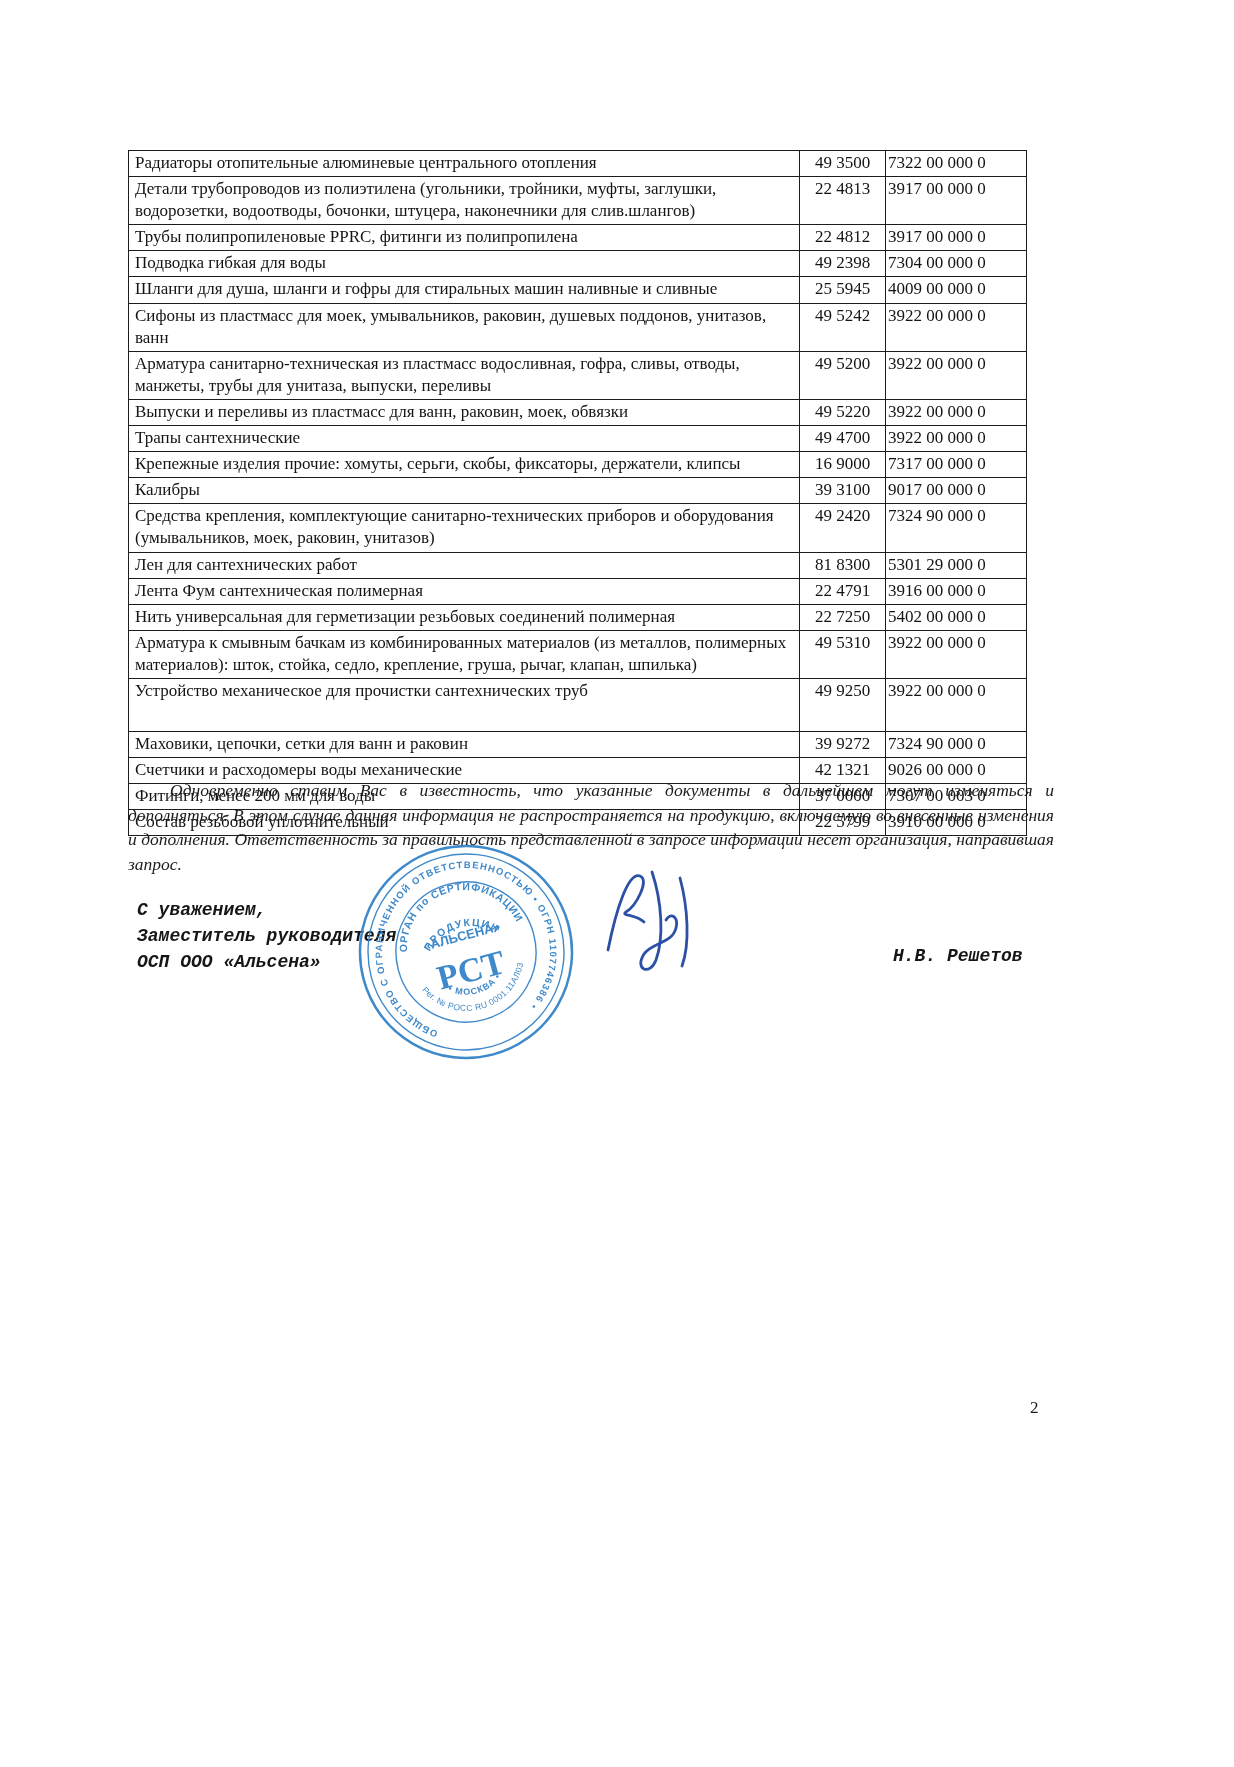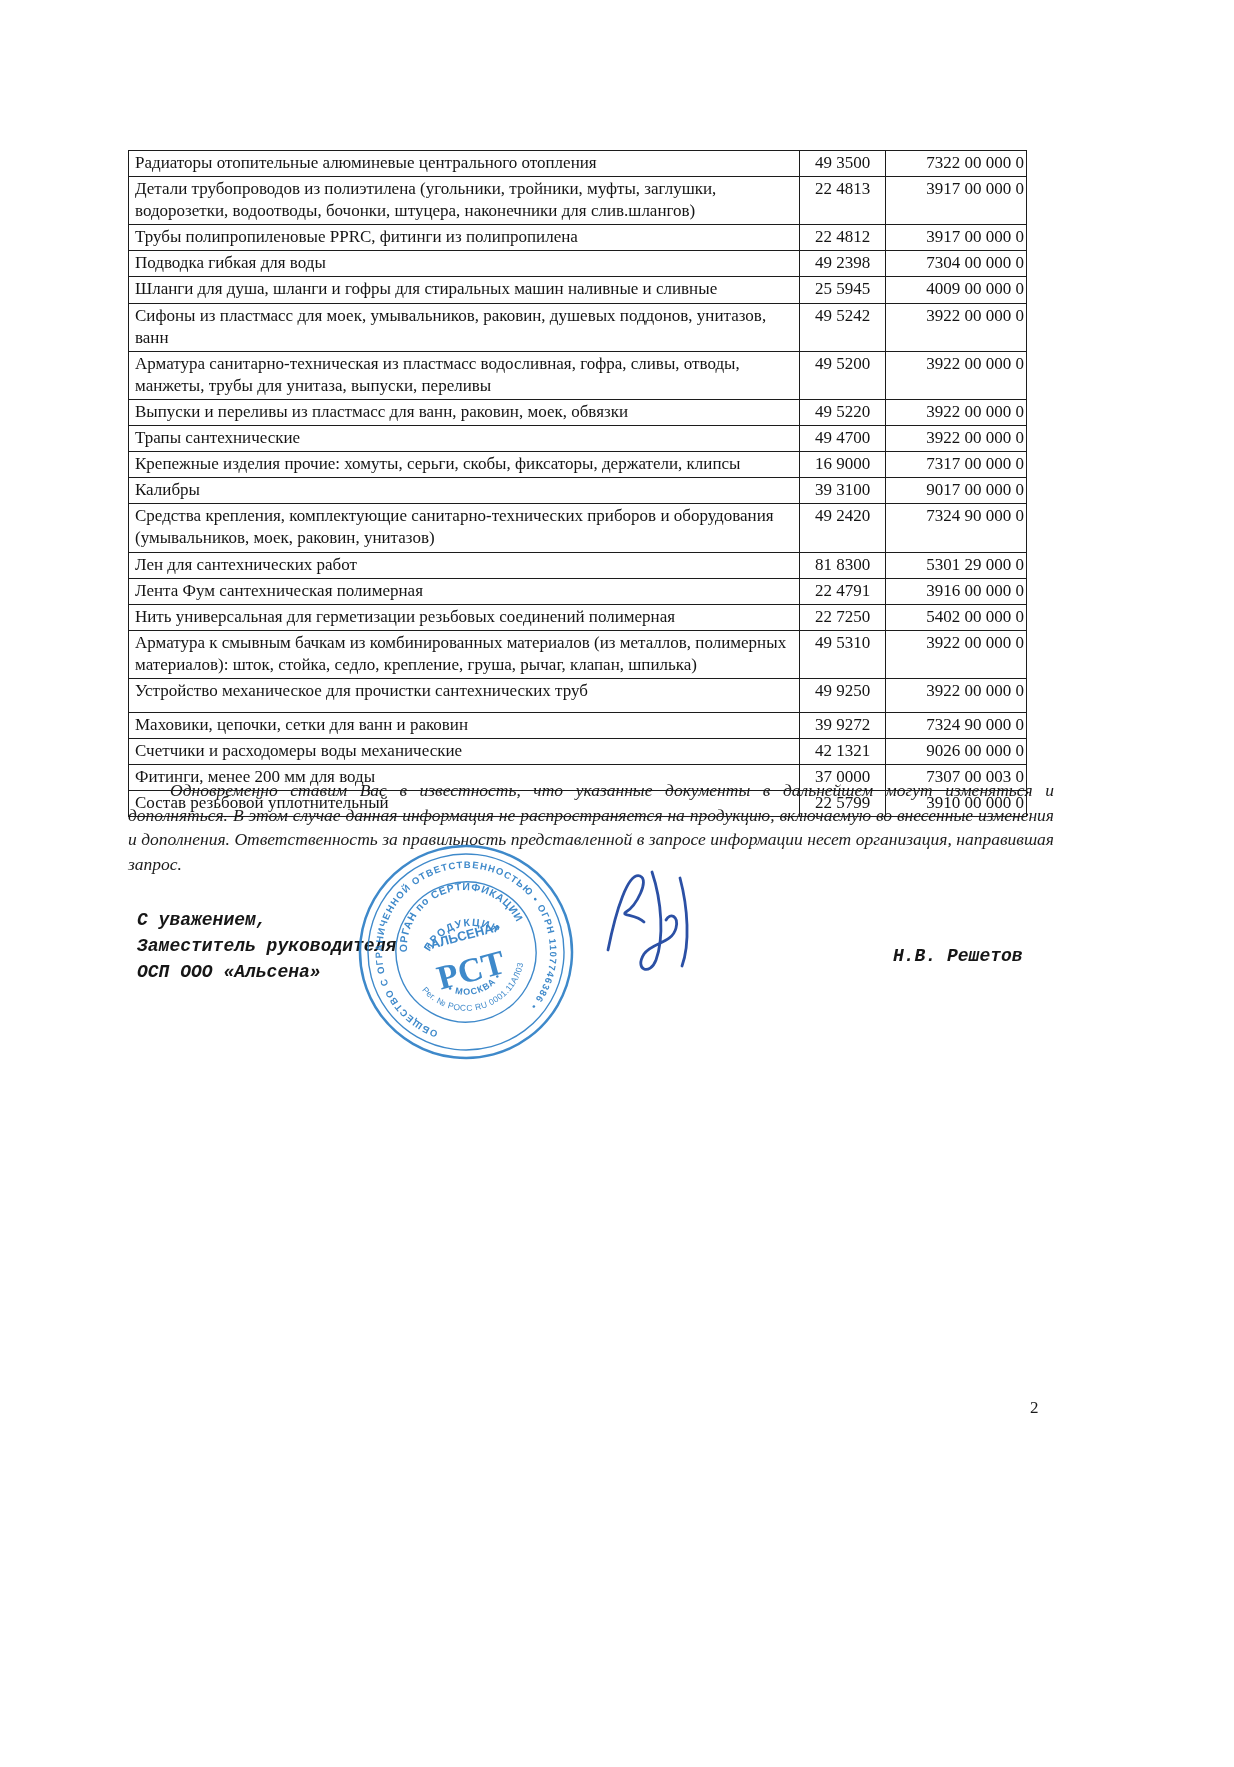--- a/index.html
+++ b/index.html
@@ -20,39 +20,38 @@
     border-collapse:collapse;
     font-size:17px; line-height:1.3;
   }
   .product-table td {
     border:1px solid #1c1c1c;
     vertical-align:top;
     padding:1px 6px 2px 6px;
   }
   .product-table td.desc  { width:672px;margin-left:36px; }
   .product-table td.c1    { width:86px;  text-align:center; white-space:nowrap; padding-left:2px; padding-right:2px; }
-  .product-table td.c2    { width:141px; text-align:right; white-space:nowrap; padding-left:2px; padding-right:2px; }
-  .product-table tr:nth-child(17) td { padding-bottom:10px; }
+  .product-table td.c2    { width:141px; text-align:left; white-space:nowrap; padding-left:2px; padding-right:2px; }
+  .product-table tr:nth-child(17) td { padding-bottom:29px; }
 
   
   .notice {
     position:absolute; left:128px; top:778px; width:926px;
     font-style:italic; font-size:17.5px; line-height:1.4;
     text-align:justify; text-indent:42px;
     color:#1b1b1b;
   }
 
   
   .closing {
     position:absolute; left:137px; top:897px;
     font-family:"Liberation Mono", monospace;
     font-weight:bold; font-style:italic;
     font-size:18px; line-height:26px;
     color:#161616;
-    margin-top:10px;
   }
   .signer-name {
     position:absolute; left:893px; top:946px;
     font-family:"Liberation Mono", monospace;
     font-weight:bold; font-style:italic;
     font-size:18px; color:#161616;
   }
 
   
   .stamp {

